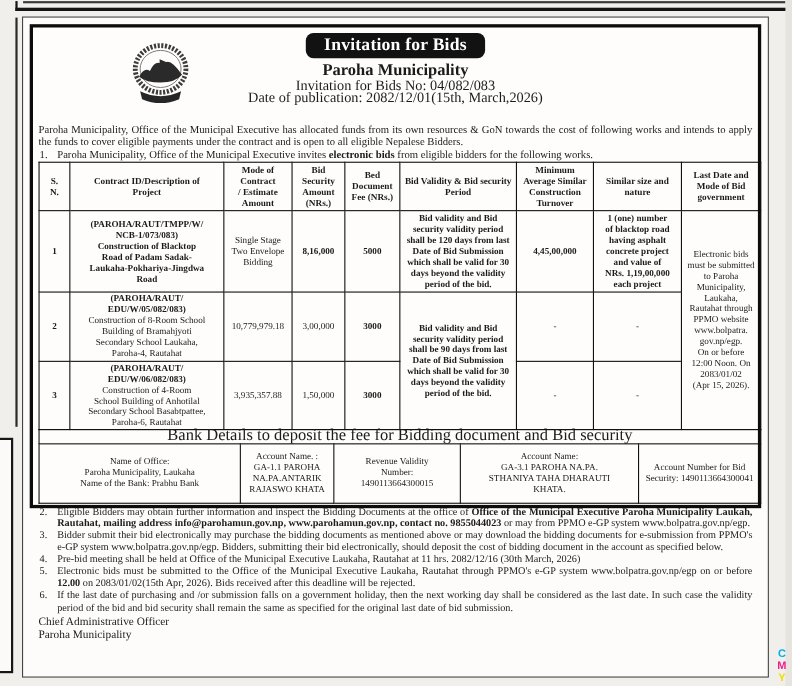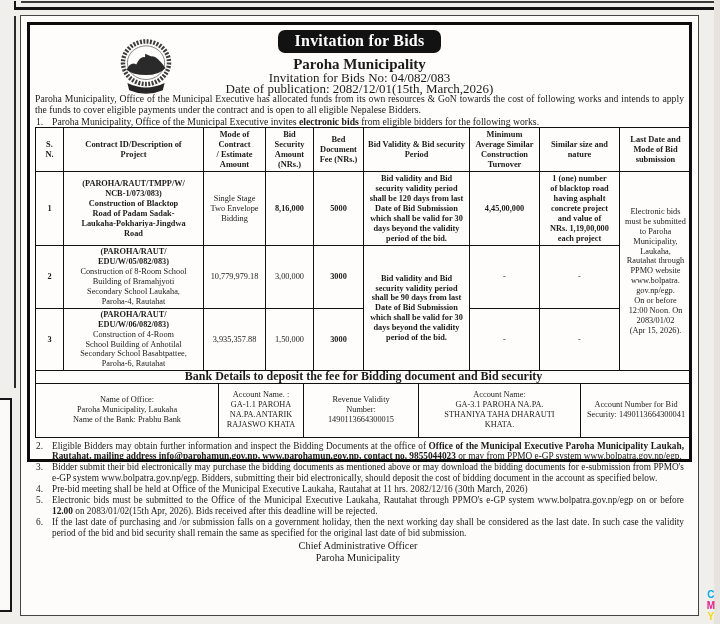--- a/index.html
+++ b/index.html
@@ -35,39 +35,39 @@
   .banner { display:inline-block; margin-top:2px; background:#121212; color:#fefefe;
             font-weight:bold; font-size:16px; line-height:18px; padding:2px 17px 3px;
             border-radius:7px; letter-spacing:0.2px; }
   .muni   { font-size:15px;  font-weight:bold; line-height:17px; margin-top:3px; }
   .office { font-size:18px;  font-weight:bold; line-height:20px; }
   .loc    { font-size:11px;  line-height:12px; }
   .prov   { font-size:12.5px; font-weight:bold; line-height:14px; }
   .small-ln { font-size:13px; line-height:10.5px; }
 
   
-  .intro  { font-size:9.7px; line-height:10.8px; text-align:justify; margin-top:0; }
+  .intro  { font-size:9.7px; line-height:10.8px; text-align:justify; margin-top:20px; }
   .li-row { display:flex; font-size:9.7px; line-height:10.8px; margin-top:1px; }
   .li-num { width:17px; flex:none; padding-left:1px; }
   .li-txt { flex:1; text-align:justify; }
 
   
   table { width:100%; border-collapse:collapse; table-layout:fixed; }
   th, td { border:1.4px solid #111; text-align:center; vertical-align:middle;
            padding:1px 2px; font-size:8.3px; line-height:9.9px; }
   th { font-weight:bold; white-space:pre-line; font-size:8.4px; }
   td.pre { white-space:pre-line; }
   .b { font-weight:bold; }
   .bank-table { margin-top:-1.4px; }
-  .bank-title { font-weight:bold; font-size:12px; height:12px; }
+  .bank-title { font-weight:normal; font-size:15px; height:12px; }
 
   
   .notes { margin-top:3px; }
   .note { display:flex; font-size:9.3px; line-height:10.6px; margin-bottom:0.5px; }
-  .sig { text-align:center; font-size:10.3px; line-height:11.8px; margin:2px 3px 0 0; }
+  .sig { text-align:left; font-size:10.3px; line-height:11.8px; margin:2px 3px 0 0; }
 </style>
 </head>
 <body>
 
 <div class="frag-top-thin"></div>
 <div class="frag-top-thick"></div>
 <div class="frag-top-stub"></div>
 <div class="left-divider"></div>
 <div class="left-fragment"></div>
 <div class="right-margin"></div>
@@ -130,21 +130,21 @@
       <th>Bid Validity &amp; Bid security
 Period</th>
       <th>Minimum
 Average Similar
 Construction
 Turnover</th>
       <th>Similar size and
 nature</th>
       <th>Last Date and
 Mode of Bid
-submission</th>
+government</th>
     </tr>
     <tr style="height:74px">
       <td class="b">1</td>
       <td class="pre b">(PAROHA/RAUT/TMPP/W/
 NCB-1/073/083)
 Construction of Blacktop
 Road of Padam Sadak-
 Laukaha-Pokhariya-Jingdwa
 Road</td>
       <td class="pre">Single Stage

